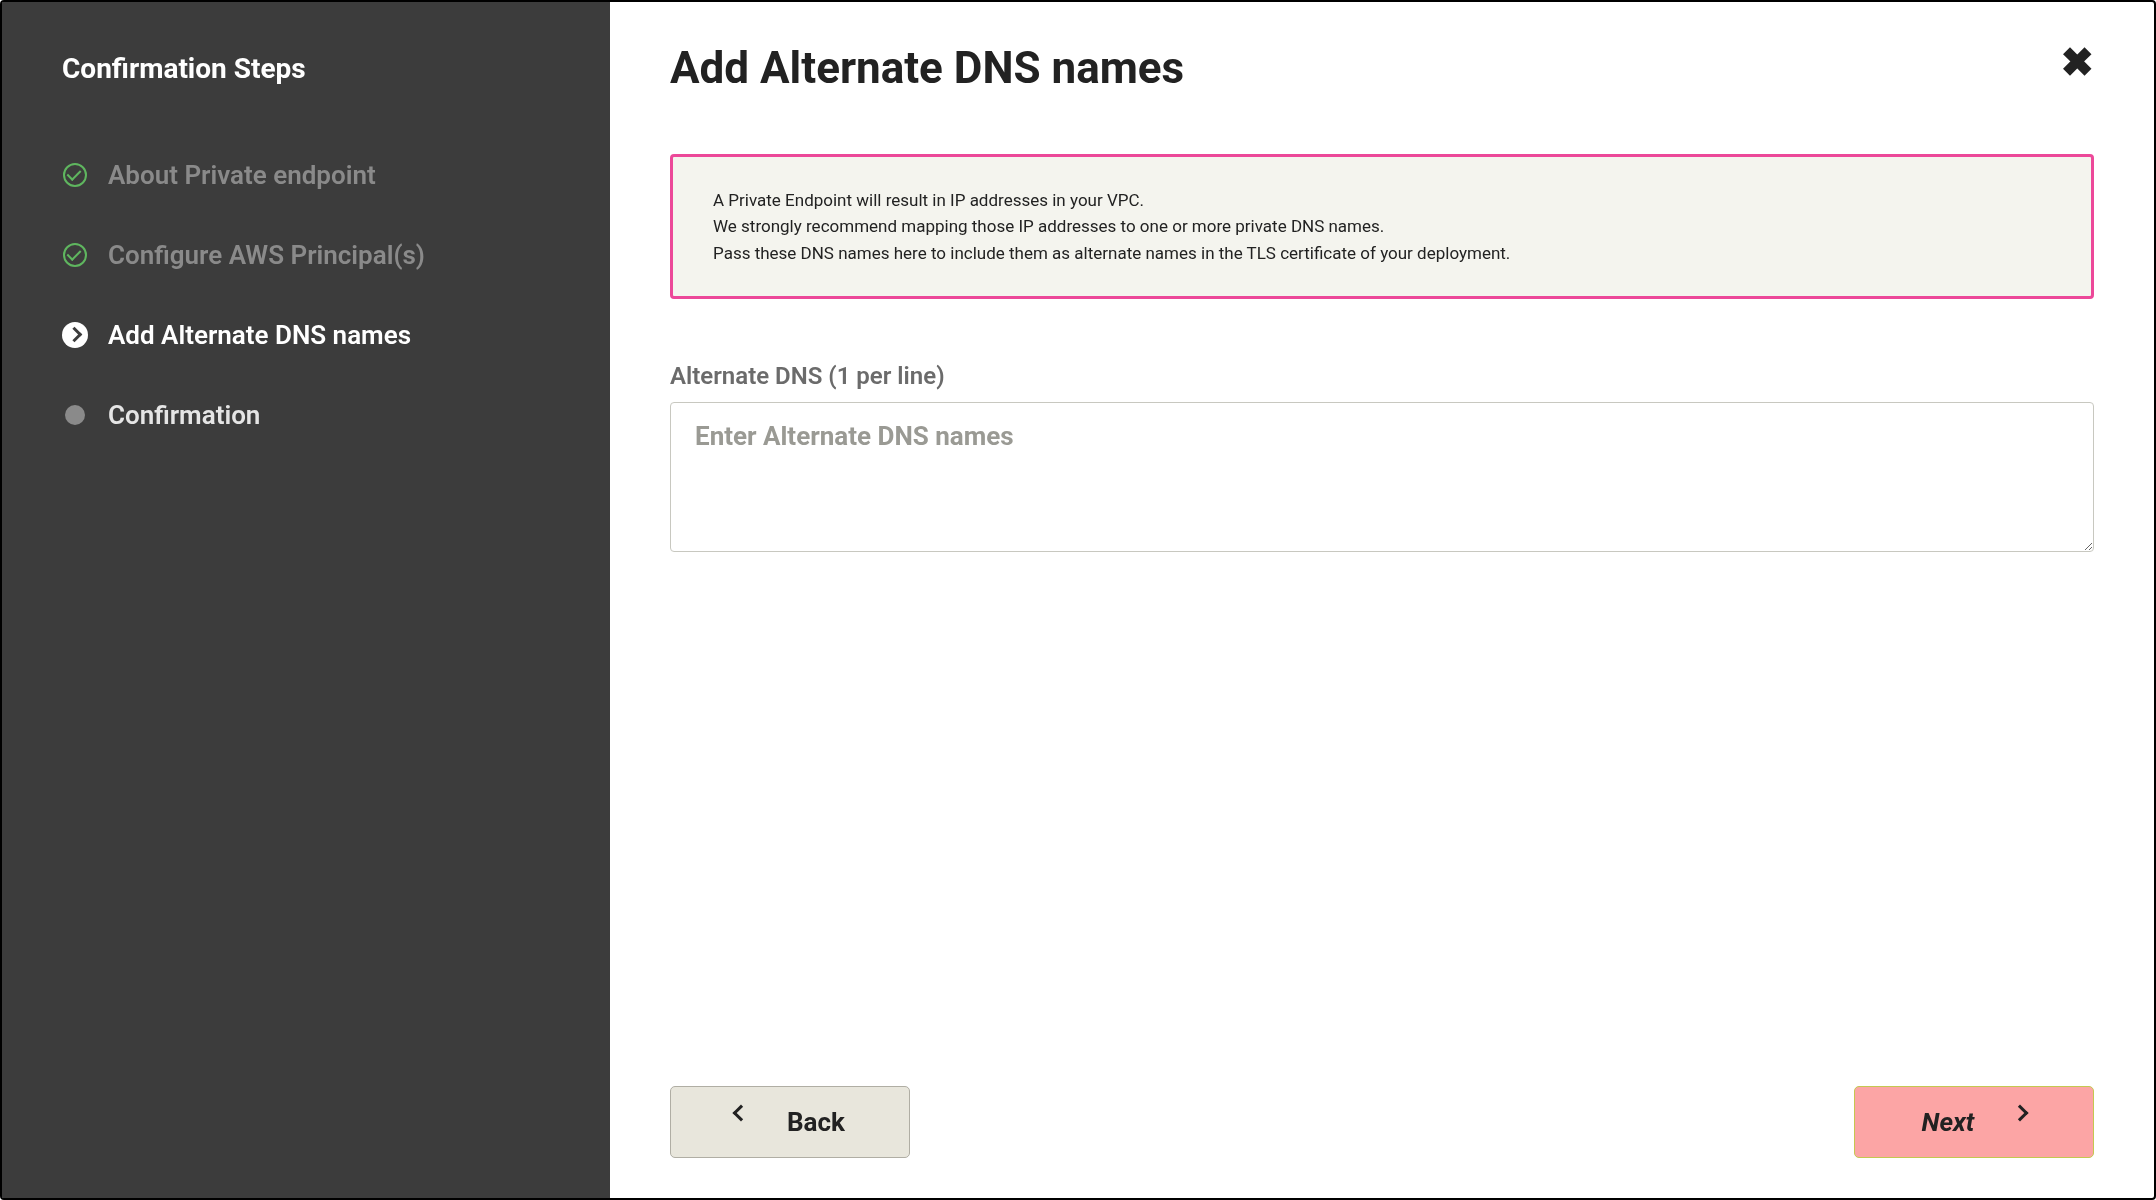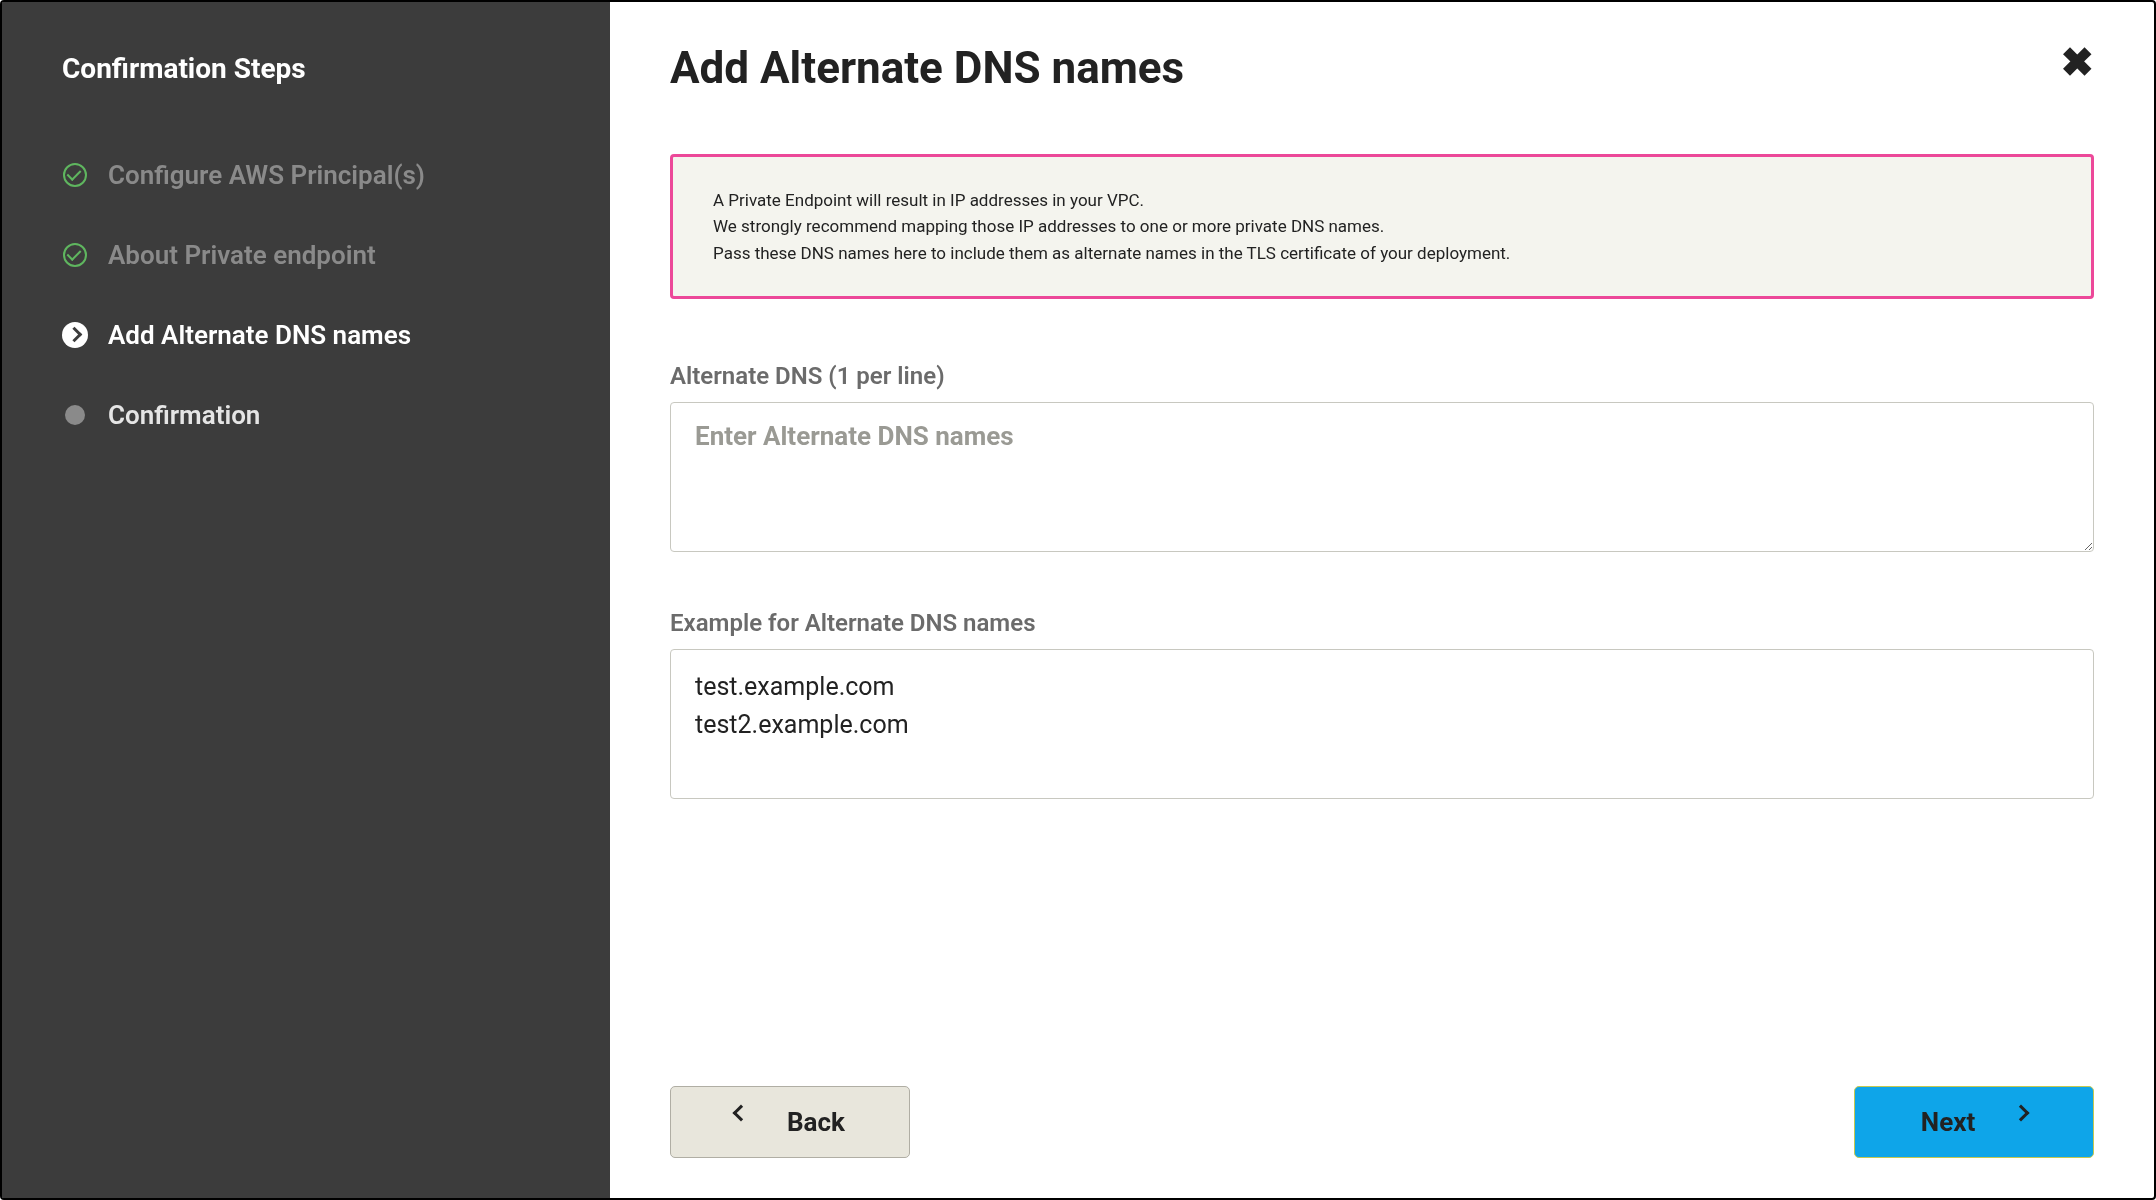--- a/index.html
+++ b/index.html
@@ -230,23 +230,24 @@
       font-family: inherit;
     }
     
     .btn-back {
       background: #e8e6dc;
       border: 1px solid #b0aea4;
       color: #222;
     }
     
     .btn-next {
-      background: #0ea5e9;
+      background: #fca5a5;
       border: 1px solid #c4c850;
       color: #222;
+      font-style: italic;
     }
     
     .chevron {
       width: 12px;
       height: 12px;
       border: solid #222;
       display: inline-block;
     }
     
     .chevron-left {
@@ -260,35 +261,35 @@
     }
   </style>
 </head>
 <body>
 
 <div class="app">
 
   <aside class="sidebar">
     <h2 class="sidebar-title">Confirmation Steps</h2>
     <ul class="step-list">
+
+      <li class="step-item completed">
+        <span class="step-icon">
+          <span class="icon-check-circle"></span>
+        </span>
+        <span class="step-label">About Private endpoint</span>
+      </li>
 
       <li class="step-item completed">
         <span class="step-icon">
           <span class="icon-check-circle"></span>
         </span>
         <span class="step-label">Configure AWS Principal(s)</span>
       </li>
 
-      <li class="step-item completed">
-        <span class="step-icon">
-          <span class="icon-check-circle"></span>
-        </span>
-        <span class="step-label">About Private endpoint</span>
-      </li>
-
       <li class="step-item current">
         <span class="step-icon">
           <span class="icon-arrow-circle"></span>
         </span>
         <span class="step-label">Add Alternate DNS names</span>
       </li>
 
       <li class="step-item pending">
         <span class="step-icon">
           <span class="icon-dot"></span>
@@ -310,25 +311,20 @@
 
     <div class="info-box" style="white-space: pre-line;">A Private Endpoint will result in IP addresses in your VPC.
 We strongly recommend mapping those IP addresses to one or more private DNS names.
 Pass these DNS names here to include them as alternate names in the TLS certificate of your deployment.</div>
 
     <div class="form-group">
       <label class="form-label">Alternate DNS (1 per line)</label>
       <textarea class="textarea-input" placeholder="Enter Alternate DNS names" style=""></textarea>
     </div>
 
-    <div class="form-group">
-      <label class="form-label">Example for Alternate DNS names</label>
-      <div class="textarea-readonly" style="white-space: pre-line;">test.example.com
-test2.example.com</div>
-    </div>
 
     <div class="button-row">
       <button class="btn btn-back">
         <span class="chevron chevron-left"></span>
         <span>Back</span>
       </button>
       <button class="btn btn-next">
         <span>Next</span>
         <span class="chevron chevron-right"></span>
       </button>

